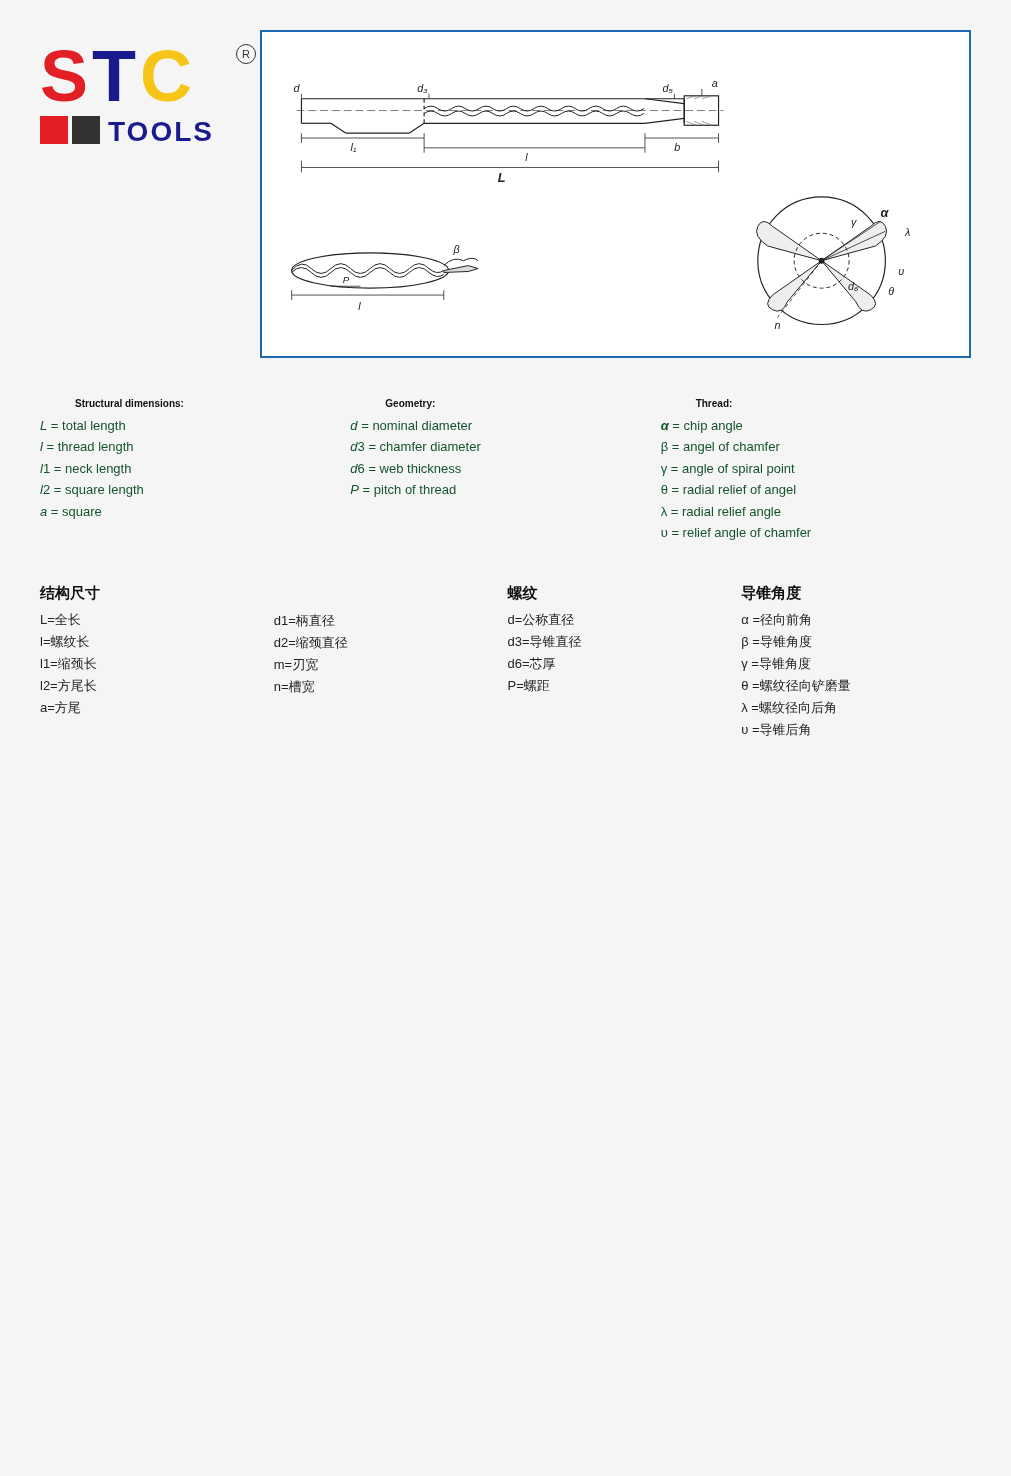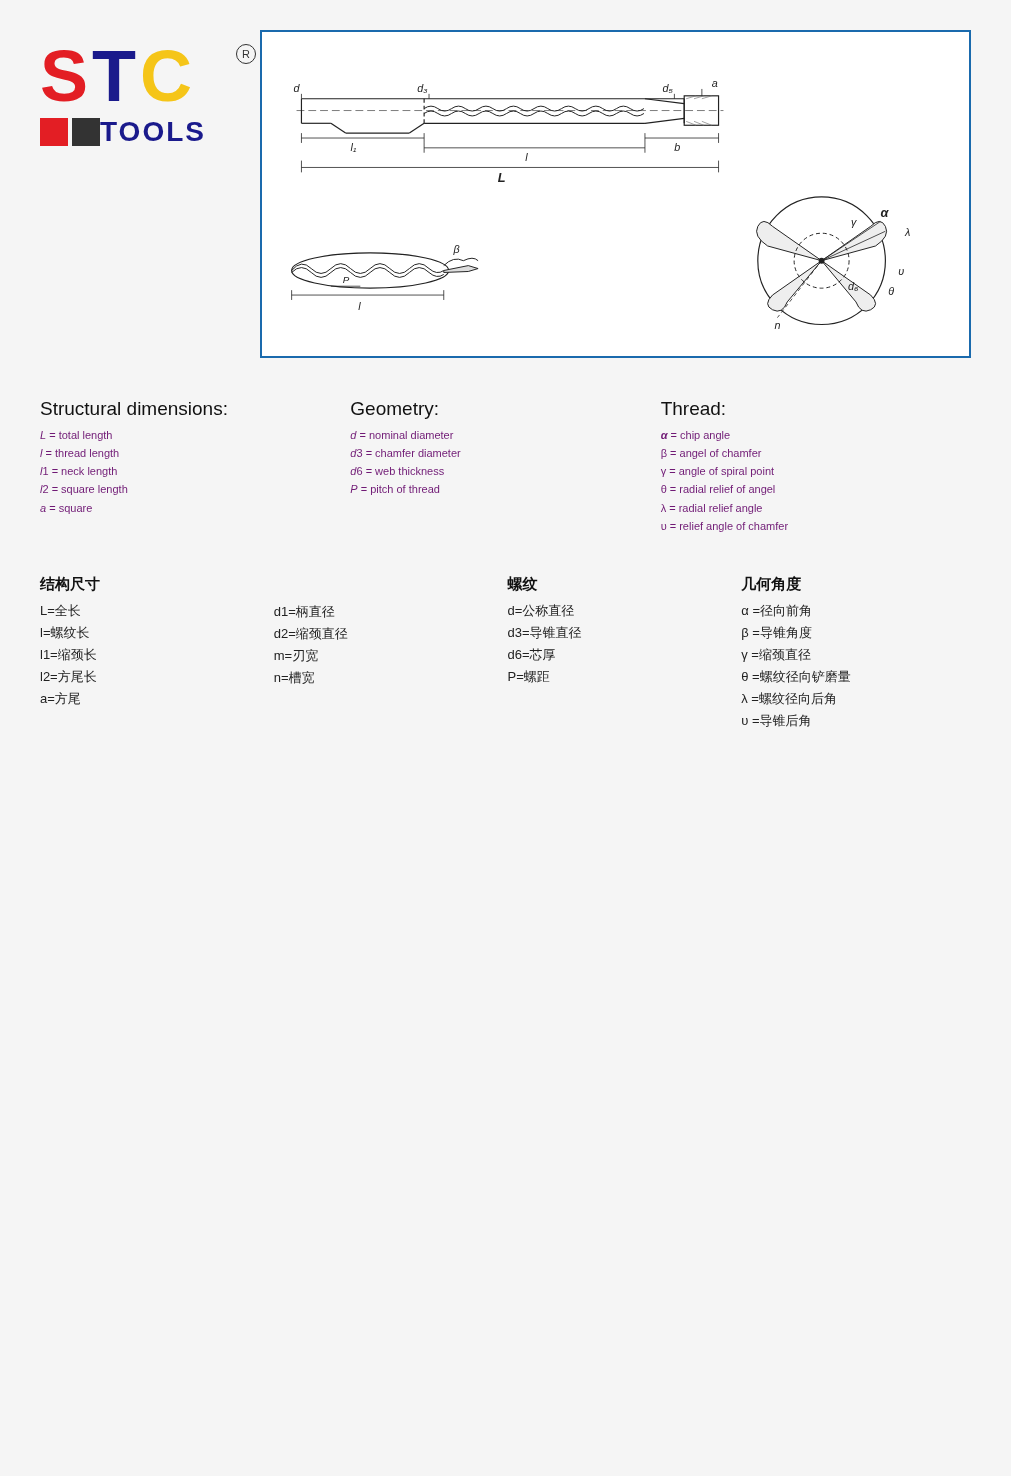--- a/index.html
+++ b/index.html
@@ -66,21 +66,22 @@
       border-radius: 50%;
       width: 20px;
       height: 20px;
       display: flex;
       align-items: center;
       justify-content: center;
       font-size: 11px;
     }
     .logo-bar {
       display: flex;
-      align-items: center;
+      align-items: flex-start;
+      gap: 8px;
       margin-top: 4px;
     }
     .logo-squares {
       display: flex;
       gap: 4px;
     }
     .logo-sq1 { width: 28px; height: 28px; background: #e31e24; }
     .logo-sq2 { width: 28px; height: 28px; background: #333; }
     .logo-tools {
       font-size: 28px;
@@ -117,28 +118,29 @@
     .terminology-section {
       display: flex;
       gap: 0;
       margin-bottom: 40px;
     }
     .term-col {
       flex: 1;
       padding-right: 10px;
     }
     .term-col-header {
-      font-weight: normal;
-      font-size: 19px;
+      font-weight: bold;
+      font-size: 10px;
       margin-bottom: 6px;
       color: #111;
+      margin-left: 35px;
     }
     .term-item {
-      font-size: 11px;
-      color: #701a75;
+      font-size: 13px;
+      color: #14532d;
       line-height: 1.65;
     }
     .term-item em {
       font-style: italic;
     }
 
     
     .chinese-section {
       display: flex;
       gap: 4px;
@@ -349,24 +351,24 @@
 
     <div class="cn-col">
       <div class="cn-header">螺纹</div>
       <div class="cn-item">d=公称直径</div>
       <div class="cn-item">d3=导锥直径</div>
       <div class="cn-item">d6=芯厚</div>
       <div class="cn-item">P=螺距</div>
     </div>
 
     <div class="cn-col">
-      <div class="cn-header">几何角度</div>
+      <div class="cn-header">导锥角度</div>
       <div class="cn-item">α =径向前角</div>
       <div class="cn-item">β =导锥角度</div>
-      <div class="cn-item">γ =缩颈直径</div>
+      <div class="cn-item">γ =导锥角度</div>
       <div class="cn-item">θ =螺纹径向铲磨量</div>
       <div class="cn-item">λ =螺纹径向后角</div>
       <div class="cn-item">υ =导锥后角</div>
     </div>
 
   </div>
 
 </div>
 
 </body></html>

